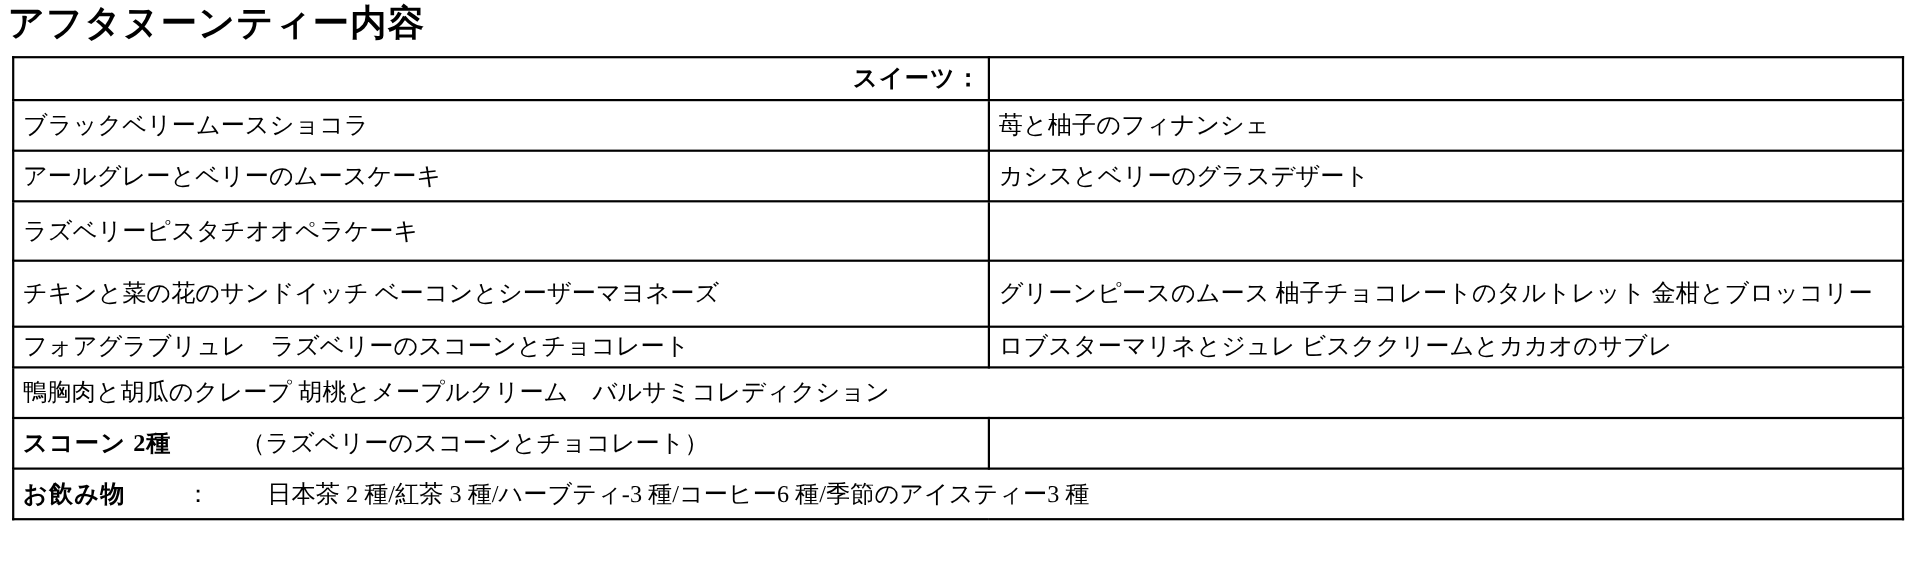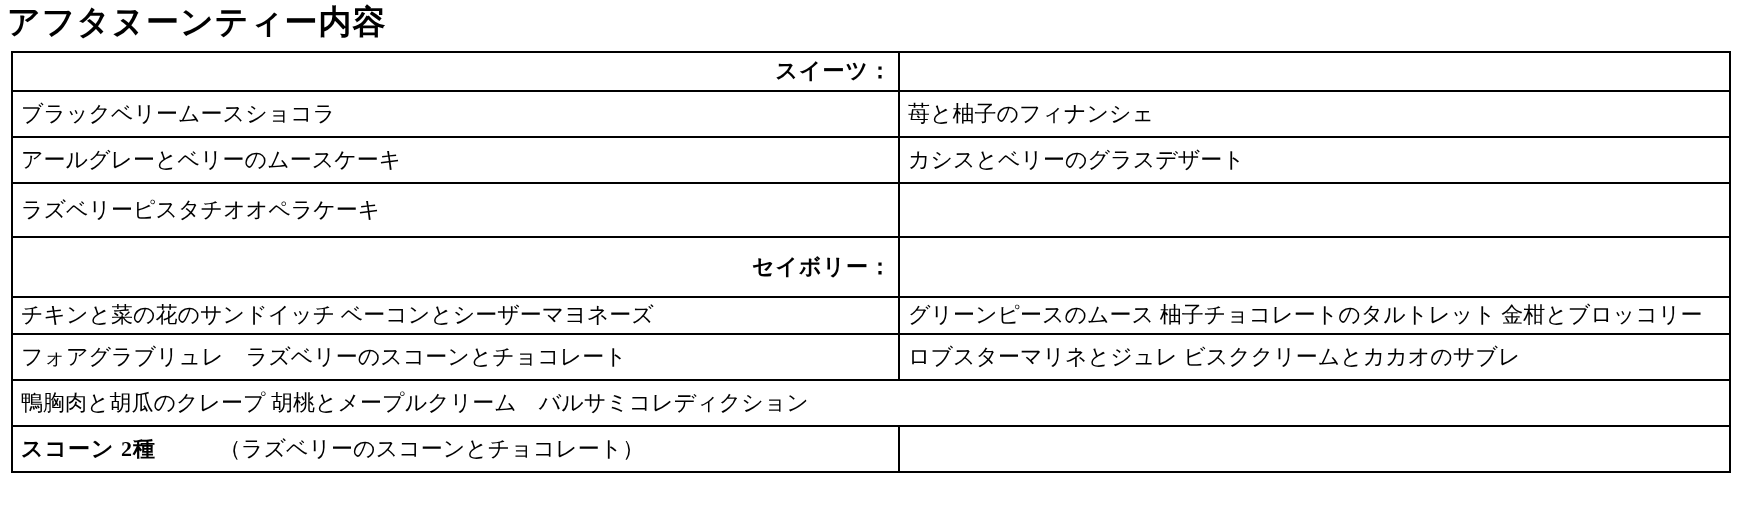--- a/index.html
+++ b/index.html
@@ -90,24 +90,20 @@
   <tr>
     <td>アールグレーとベリーのムースケーキ</td>
     <td class="col2">カシスとベリーのグラスデザート</td>
   </tr>
 
   <tr>
     <td>ラズベリーピスタチオオペラケーキ</td>
     <td class="col2"></td>
   </tr>
 
-  <tr>
-    <td class="section">セイボリー：</td>
-    <td class="col2"></td>
-  </tr>
 
   <tr>
     <td>チキンと菜の花のサンドイッチ ベーコンとシーザーマヨネーズ</td>
     <td class="col2">グリーンピースのムース 柚子チョコレートのタルトレット 金柑とブロッコリー</td>
   </tr>
 
   <tr>
     <td>フォアグラブリュレ　ラズベリーのスコーンとチョコレート</td>
     <td class="col2">ロブスターマリネとジュレ ビスククリームとカカオのサブレ</td>
   </tr>
@@ -116,14 +112,19 @@
     <td colspan="2">鴨胸肉と胡瓜のクレープ 胡桃とメープルクリーム　バルサミコレディクション</td>
   </tr>
 
   <tr>
     <td>
       <span class="bold-label">スコーン 2種</span><span class="scone-rest">（ラズベリーのスコーンとチョコレート）</span>
     </td>
     <td class="col2"></td>
   </tr>
 
+  <tr>
+    <td colspan="2">
+      <span class="bold-label">お飲み物</span><span class="drinks-colon">：</span><span class="drinks-list">日本茶 2 種/紅茶 3 種/ハーブティ-3 種/コーヒー6 種/季節のアイスティー3 種</span>
+    </td>
+  </tr>
 </tbody>
   </table>
 
 </body></html>

